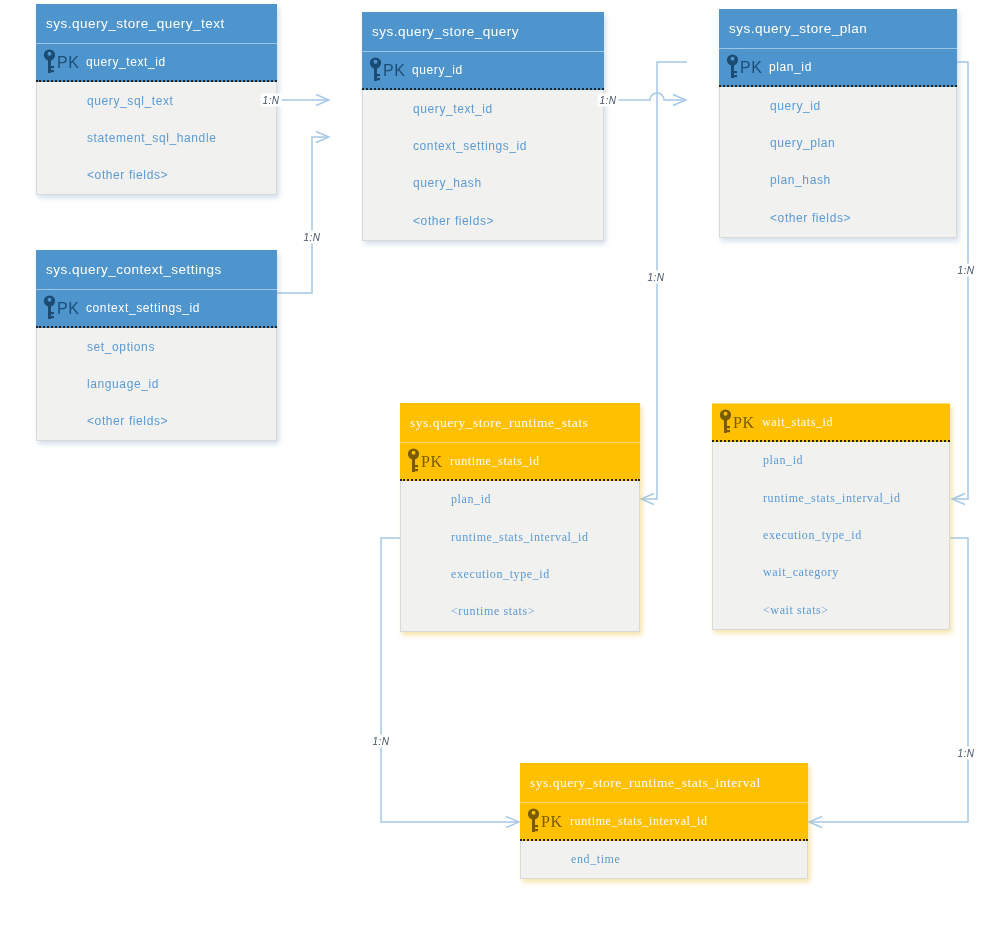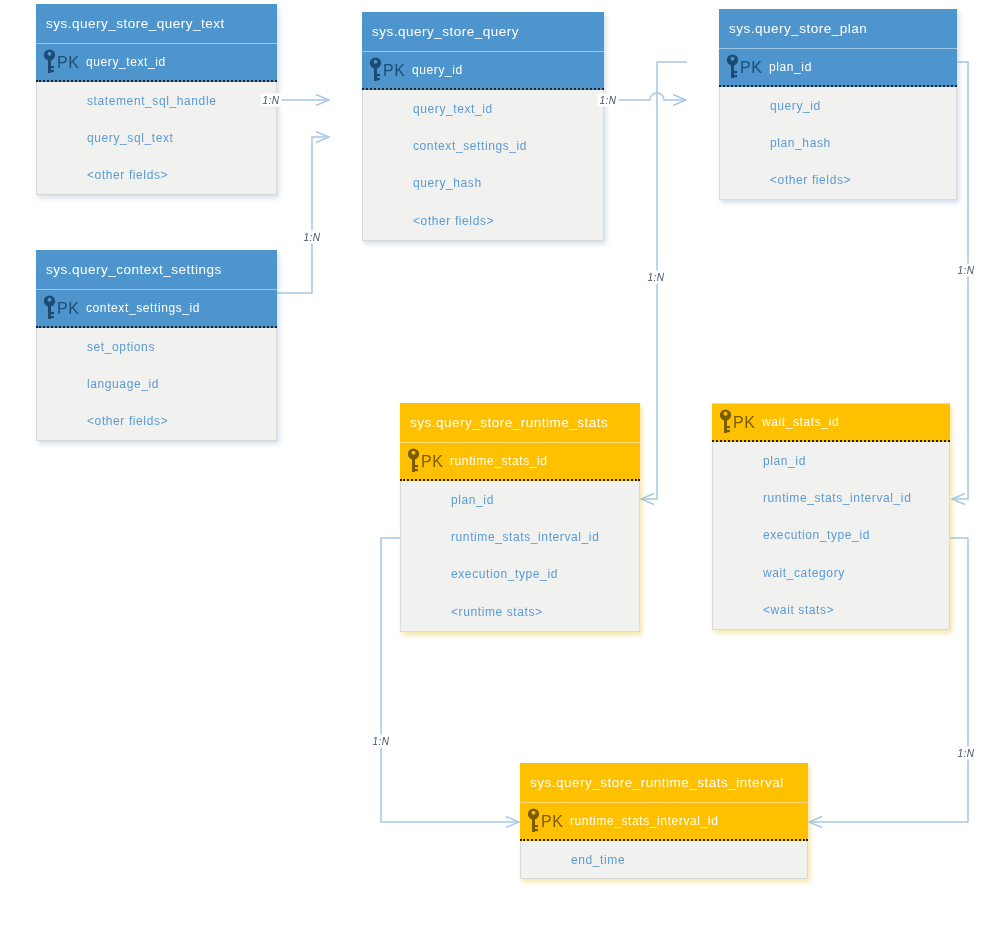--- a/index.html
+++ b/index.html
@@ -11,21 +11,21 @@
   svg.wires{position:absolute;left:0;top:0;z-index:1;}
   .wire{stroke:#A6C8E8;stroke-width:1.5;fill:none;}
   .arrowhead{stroke:#A6C8E8;stroke-width:1.4;fill:none;}
   .wire-label{
     position:absolute;transform:translate(-50%,-50%);
     background:#ffffff;color:#44546A;font-size:10px;line-height:13px;
     padding:0 2px;letter-spacing:0.4px;z-index:3;white-space:nowrap;font-style:italic;
   }
   .tbl{position:absolute;z-index:2;}
   .tbl.blue{box-shadow:2px 3px 5px rgba(130,160,195,0.35);margin-left:32px;}
-  .tbl.orange{box-shadow:2px 3px 5px rgba(235,195,60,0.45);}
+  .tbl.orange{box-shadow:2px 3px 5px rgba(235,195,60,0.45);font-family:Liberation Serif, serif;}
   .tbl-title{
     height:39px;display:flex;align-items:center;padding-left:10px;
     color:#ffffff;font-size:13.5px;letter-spacing:0.5px;white-space:nowrap;
   }
   .blue .tbl-title,.blue .pk-row{background:#4E95CE;}
   .orange .tbl-title,.orange .pk-row{background:#FFC000;}
   .pk-row{
     height:36px;position:relative;
     border-top:1px solid rgba(255,255,255,0.45);
     border-bottom:2px dotted #222222;
@@ -90,24 +90,24 @@
       <circle class="key-hole" cx="6.5" cy="4.8" r="2"></circle>
       <rect class="key-fill" x="5" y="11" width="3" height="13"></rect>
       <rect class="key-fill" x="8" y="17" width="3" height="2.2"></rect>
       <rect class="key-fill" x="8" y="21" width="3" height="2.2"></rect>
     </svg>
     <span class="pk-tag">PK</span>
     <span class="pk-field">query_text_id</span>
   </div>
   <div class="rows">
     <div class="row">
+        <span>query_sql_text</span>
+      </div>
+    <div class="row">
         <span>statement_sql_handle</span>
-      </div>
-    <div class="row">
-        <span>query_sql_text</span>
       </div>
     <div class="row">
         <span>&lt;other fields&gt;</span>
       </div>
   </div>
 </div>
 
 <div class="tbl blue" style="left:330px;top:12px;width:242px">
   <div class="tbl-title">sys.query_store_query</div>
   <div class="pk-row">
@@ -148,20 +148,23 @@
       <rect class="key-fill" x="8" y="21" width="3" height="2.2"></rect>
     </svg>
     <span class="pk-tag">PK</span>
     <span class="pk-field">plan_id</span>
   </div>
   <div class="rows">
     <div class="row">
         <span>query_id</span>
       </div>
     <div class="row">
+        <span>query_plan</span>
+      </div>
+    <div class="row">
         <span>plan_hash</span>
       </div>
     <div class="row">
         <span>&lt;other fields&gt;</span>
       </div>
   </div>
 </div>
 
 <div class="tbl blue" style="left:4px;top:250px;width:241px">
   <div class="tbl-title">sys.query_context_settings</div>

